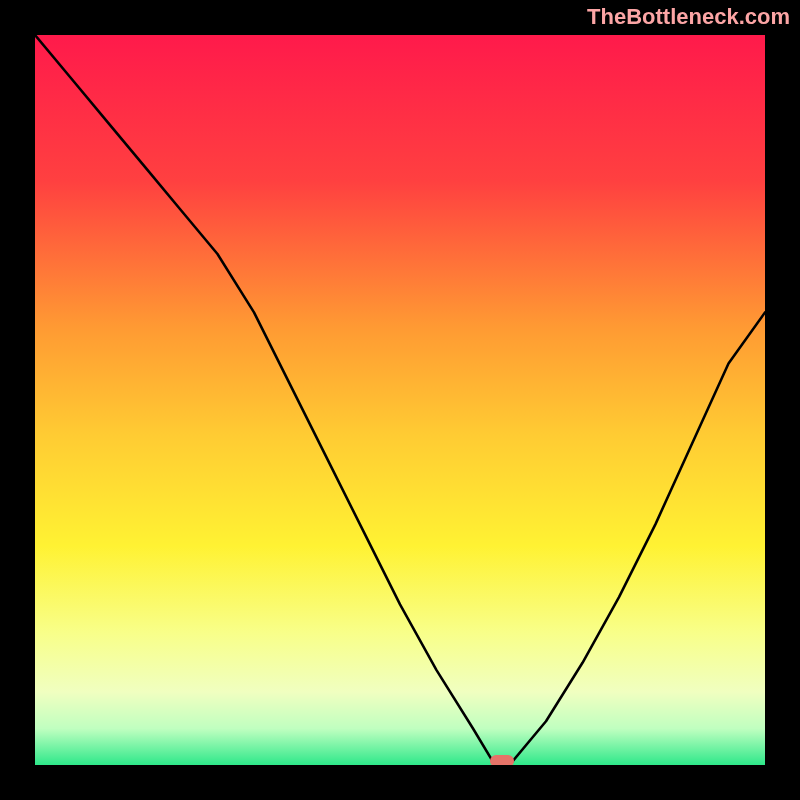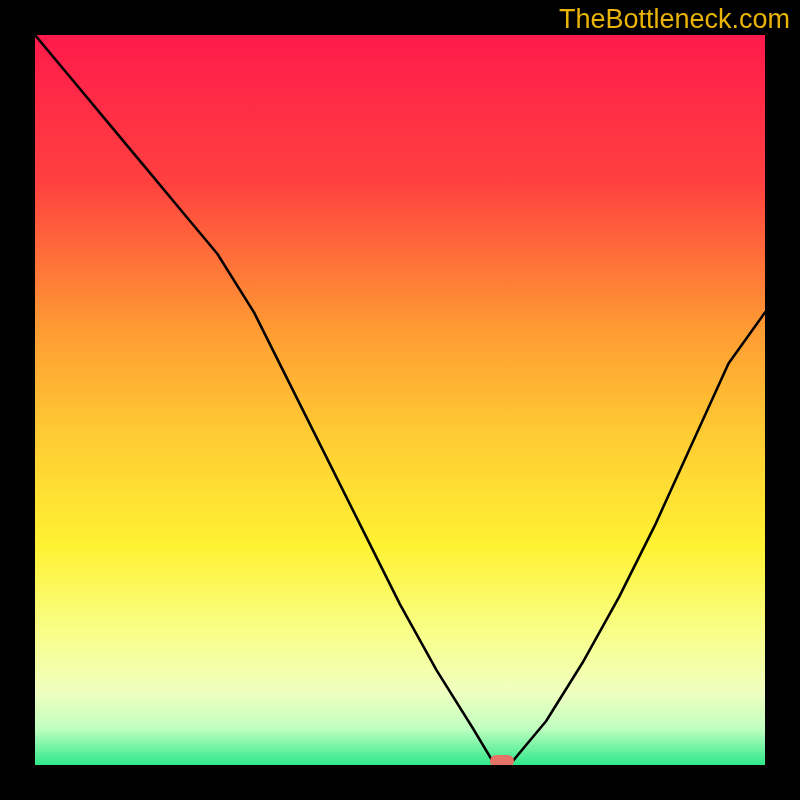--- a/index.html
+++ b/index.html
@@ -13,23 +13,23 @@
   .container {
     position: relative;
     width: 800px;
     height: 800px;
     background: #000;
   }
   .watermark {
     position: absolute;
     top: 4px;
     right: 10px;
-    color: #eab308;
-    font-size: 27px;
-    font-weight: normal;
+    color: #fca5a5;
+    font-size: 22px;
+    font-weight: bold;
     z-index: 30;
   }
   .plot-area {
     position: absolute;
     left: 35px;
     top: 35px;
     width: 730px;
     height: 730px;
     overflow: hidden;
     z-index: 5;

